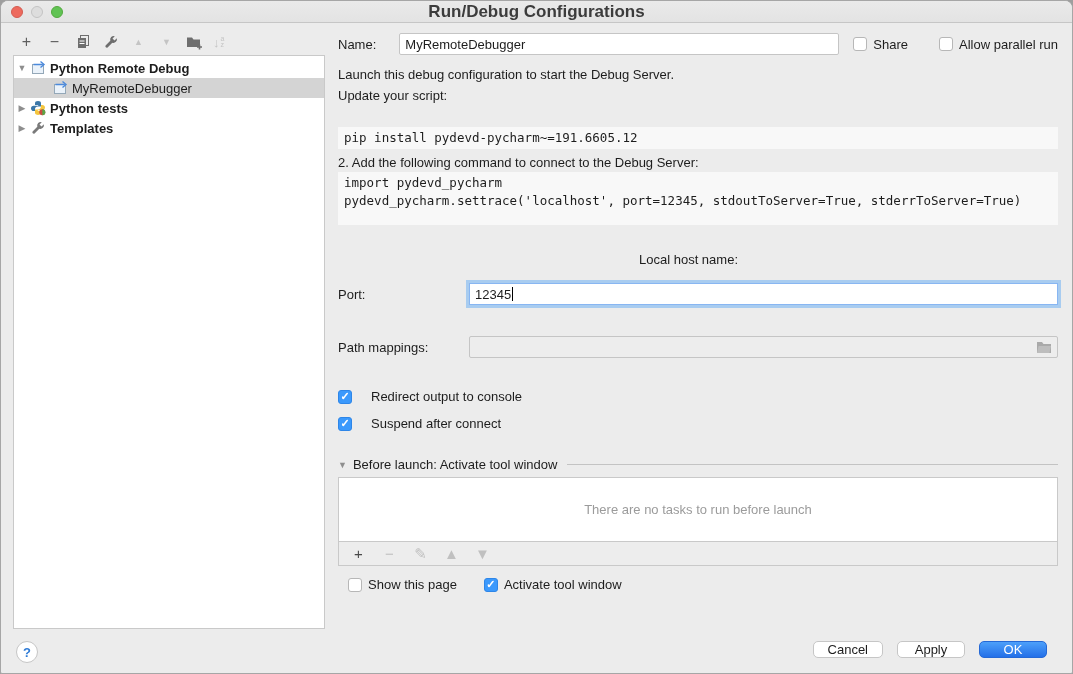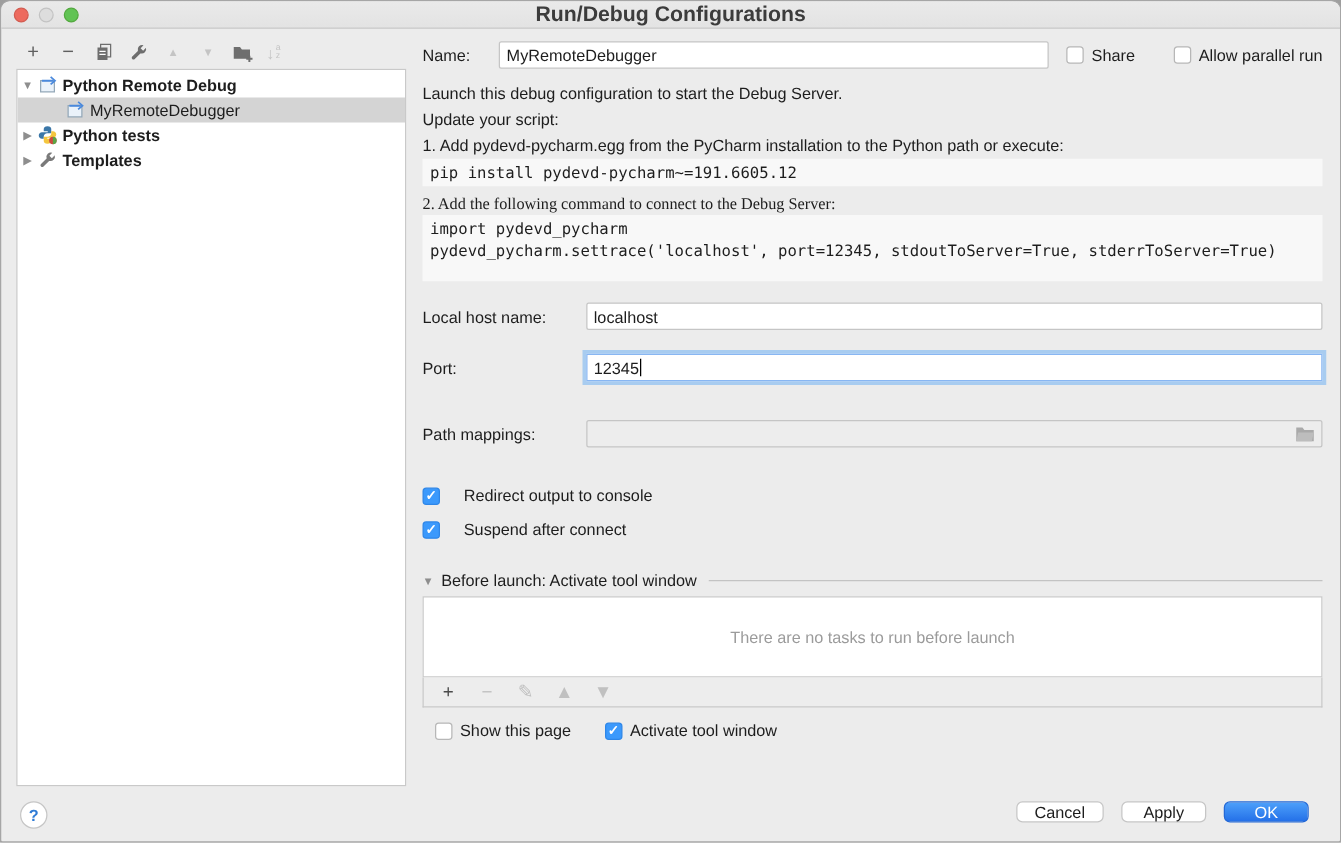--- a/index.html
+++ b/index.html
@@ -199,29 +199,28 @@
       <span class="cb-label">Share</span>
     </span>
     <span style="margin-left:18px; display:flex; align-items:center;">
       <span class="cb"></span>
       <span class="cb-label">Allow parallel run</span>
     </span>
   </div>
 
   <div class="rp plain" style="top:66px;">Launch this debug configuration to start the Debug Server.</div>
   <div class="rp plain" style="top:87px;">Update your script:</div>
-  <div class="rp plain" style="top:108px;">1. Add pydevd-pycharm.egg from the PyCharm installation to the Python path or execute:</div>
   <div class="rp codeblock" style="top:126px;">pip install pydevd-pycharm~=191.6605.12</div>
-  <div class="rp plain" style="top:154px;font-family:Liberation Serif, serif;">2. Add the following command to connect to the Debug Server:</div>
+  <div class="rp plain" style="top:154px;">2. Add the following command to connect to the Debug Server:</div>
   <div class="rp codeblock" style="top:171px; height:53px;">
     <div>import pydevd_pycharm</div>
     <div>pydevd_pycharm.settrace('localhost', port=12345, stdoutToServer=True, stderrToServer=True)</div>
   </div>
 
-  <div class="rp row" style="top:241px;">
+  <div class="rp row" style="top:251px;flex-direction:column;">
     <span style="width:118px;">Local host name:</span>
     <input class="textfield" style="flex: 1 1 0%;" value="localhost">
   </div>
 
   <div class="rp row" style="top:282px;">
     <span style="width:118px;">Port:</span>
     <div class="textfield" style="flex:1; border:1px solid #88B6F2; box-shadow:0 0 0 3px #A8CCF0; border-radius:0;">
       <span>12345</span>
         <span class="caret"></span>
     </div>

